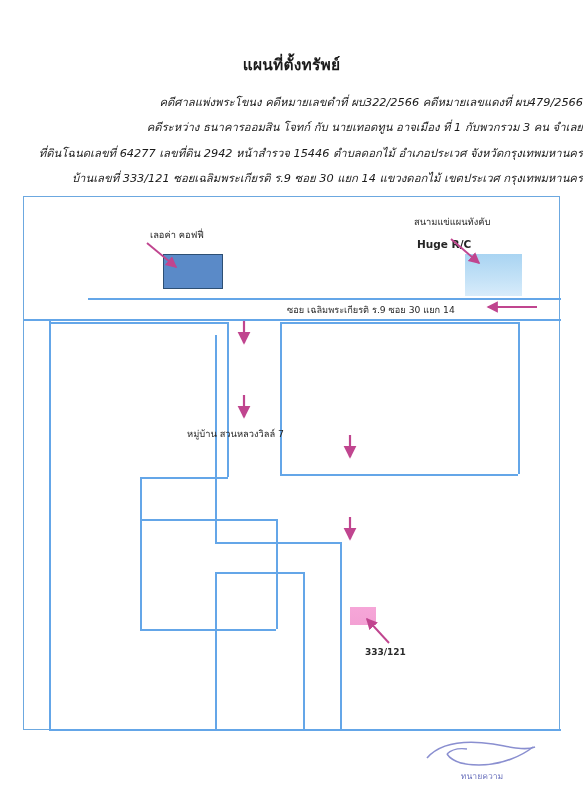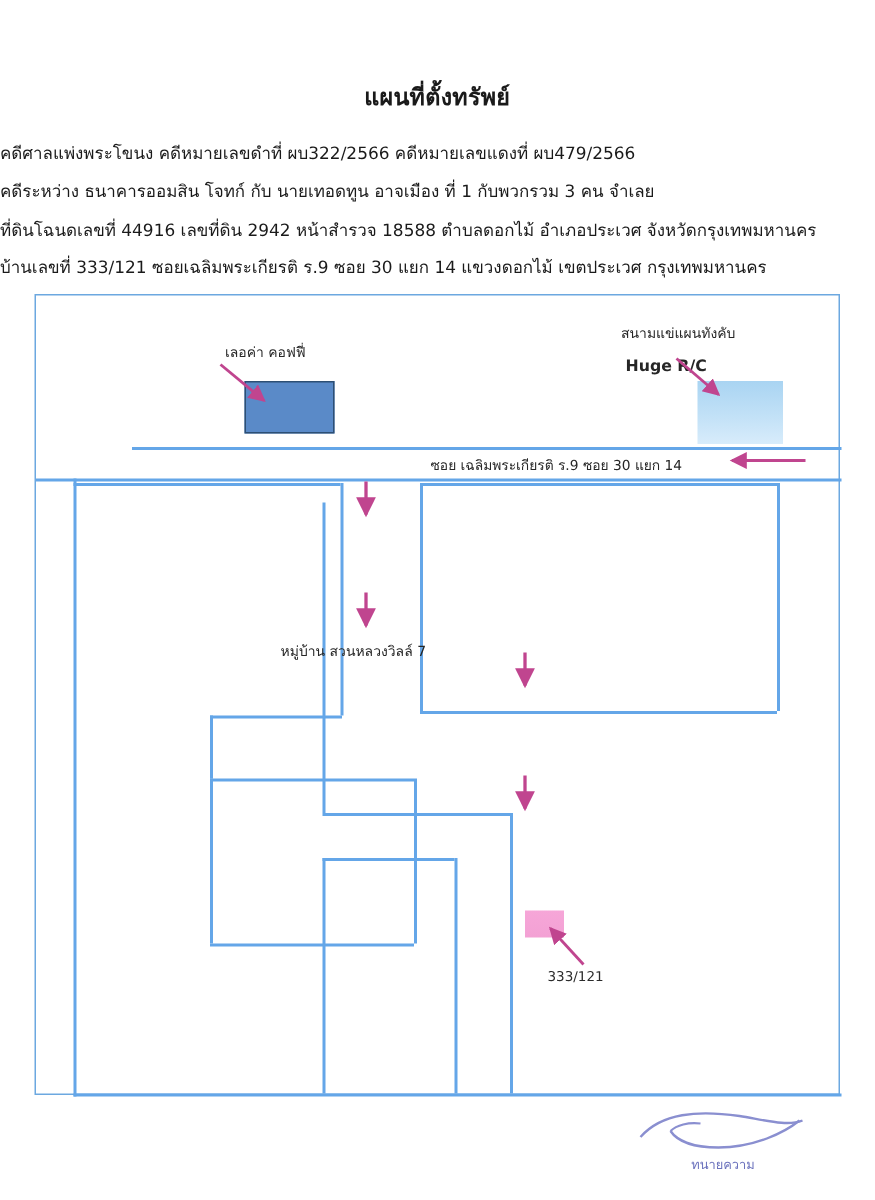--- a/index.html
+++ b/index.html
@@ -16,23 +16,24 @@
 
   
   .doc-title{
     position:absolute;left:0;right:0;top:52px;
     text-align:center;
     font-size:15.5px;font-weight:bold;
     letter-spacing:.2px;
   }
   .hline{
     position:absolute;left:0;right:0;
-    text-align:left;
+    text-align:right;
     font-size:11.3px;
     white-space:nowrap;
+    font-style:italic;
   }
   .hline.l1{top:93px;}
   .hline.l2{top:118px;}
   .hline.l3{top:144px;}
   .hline.l4{top:169px;}
 
   
   .map-frame{
     position:absolute;
     left:23px;top:196px;
@@ -77,21 +78,21 @@
   .sig-role{font-size:8.6px;color:#6b72bd;margin-top:1px;}
 </style>
 </head>
 <body>
 
 <div class="page">
 
   <div class="doc-title">แผนที่ตั้งทรัพย์</div>
   <div class="hline l1">คดีศาลแพ่งพระโขนง คดีหมายเลขดำที่ ผบ322/2566 คดีหมายเลขแดงที่ ผบ479/2566</div>
   <div class="hline l2">คดีระหว่าง ธนาคารออมสิน โจทก์ กับ นายเทอดทูน อาจเมือง ที่ 1 กับพวกรวม 3 คน จำเลย</div>
-  <div class="hline l3">ที่ดินโฉนดเลขที่ 44916 เลขที่ดิน 2942 หน้าสำรวจ 18588 ตำบลดอกไม้  อำเภอประเวศ จังหวัดกรุงเทพมหานคร</div>
+  <div class="hline l3">ที่ดินโฉนดเลขที่ 64277 เลขที่ดิน 2942 หน้าสำรวจ 15446 ตำบลดอกไม้  อำเภอประเวศ จังหวัดกรุงเทพมหานคร</div>
   <div class="hline l4">บ้านเลขที่ 333/121 ซอยเฉลิมพระเกียรติ ร.9 ซอย 30 แยก 14 แขวงดอกไม้ เขตประเวศ กรุงเทพมหานคร</div>
 
   <div class="map-frame">
     <div class="map-inner">
 
       <div class="road-h" style="left:64px;top:101px;width:473px;"></div>
       <div class="road-h" style="left:0px;top:122px;width:537px;"></div>
 
       <div class="road-h" style="left:25px;top:125px;width:0px;"></div>
       <div class="road-v" style="left:25px;top:122px;height:412px;"></div>
@@ -129,21 +130,21 @@
       <div class="lbl" style="left:126px;top:30px;">เลอค่า คอฟฟี่</div>
 
       <div class="lbl" style="left:390px;top:17px;">สนามแข่แผนทังคับ</div>
 
       <div class="lbl lbl-bold" style="left:393px;top:41px;">Huge R/C</div>
 
       <div class="lbl lbl-road" style="left:263px;top:105px;">ซอย เฉลิมพระเกียรติ ร.9 ซอย 30  แยก 14</div>
 
       <div class="lbl" style="left:163px;top:229px;">หมู่บ้าน สวนหลวงวิลล์ 7</div>
 
-      <div class="lbl lbl-num" style="left:341px;top:450px;">333/121</div>
+      <div class="lbl lbl-num" style="left:341px;top:450px;font-weight:bold;">333/121</div>
 
       <div class="arrow" style="left:120px;top:43px;">
         <svg width="48" height="36" viewBox="0 0 48 36">
           <defs>
               <marker id="ah1" markerWidth="7" markerHeight="7" refX="5.2" refY="3" orient="auto">
             <path d="M0,0 L6,3 L0,6 z" fill="#c0458f"></path>
               </marker>
             </defs>
           <line x1="3" y1="3" x2="32" y2="27" stroke="#c0458f" stroke-width="1.9" marker-end="url(#ah1)"></line>
         </svg>

